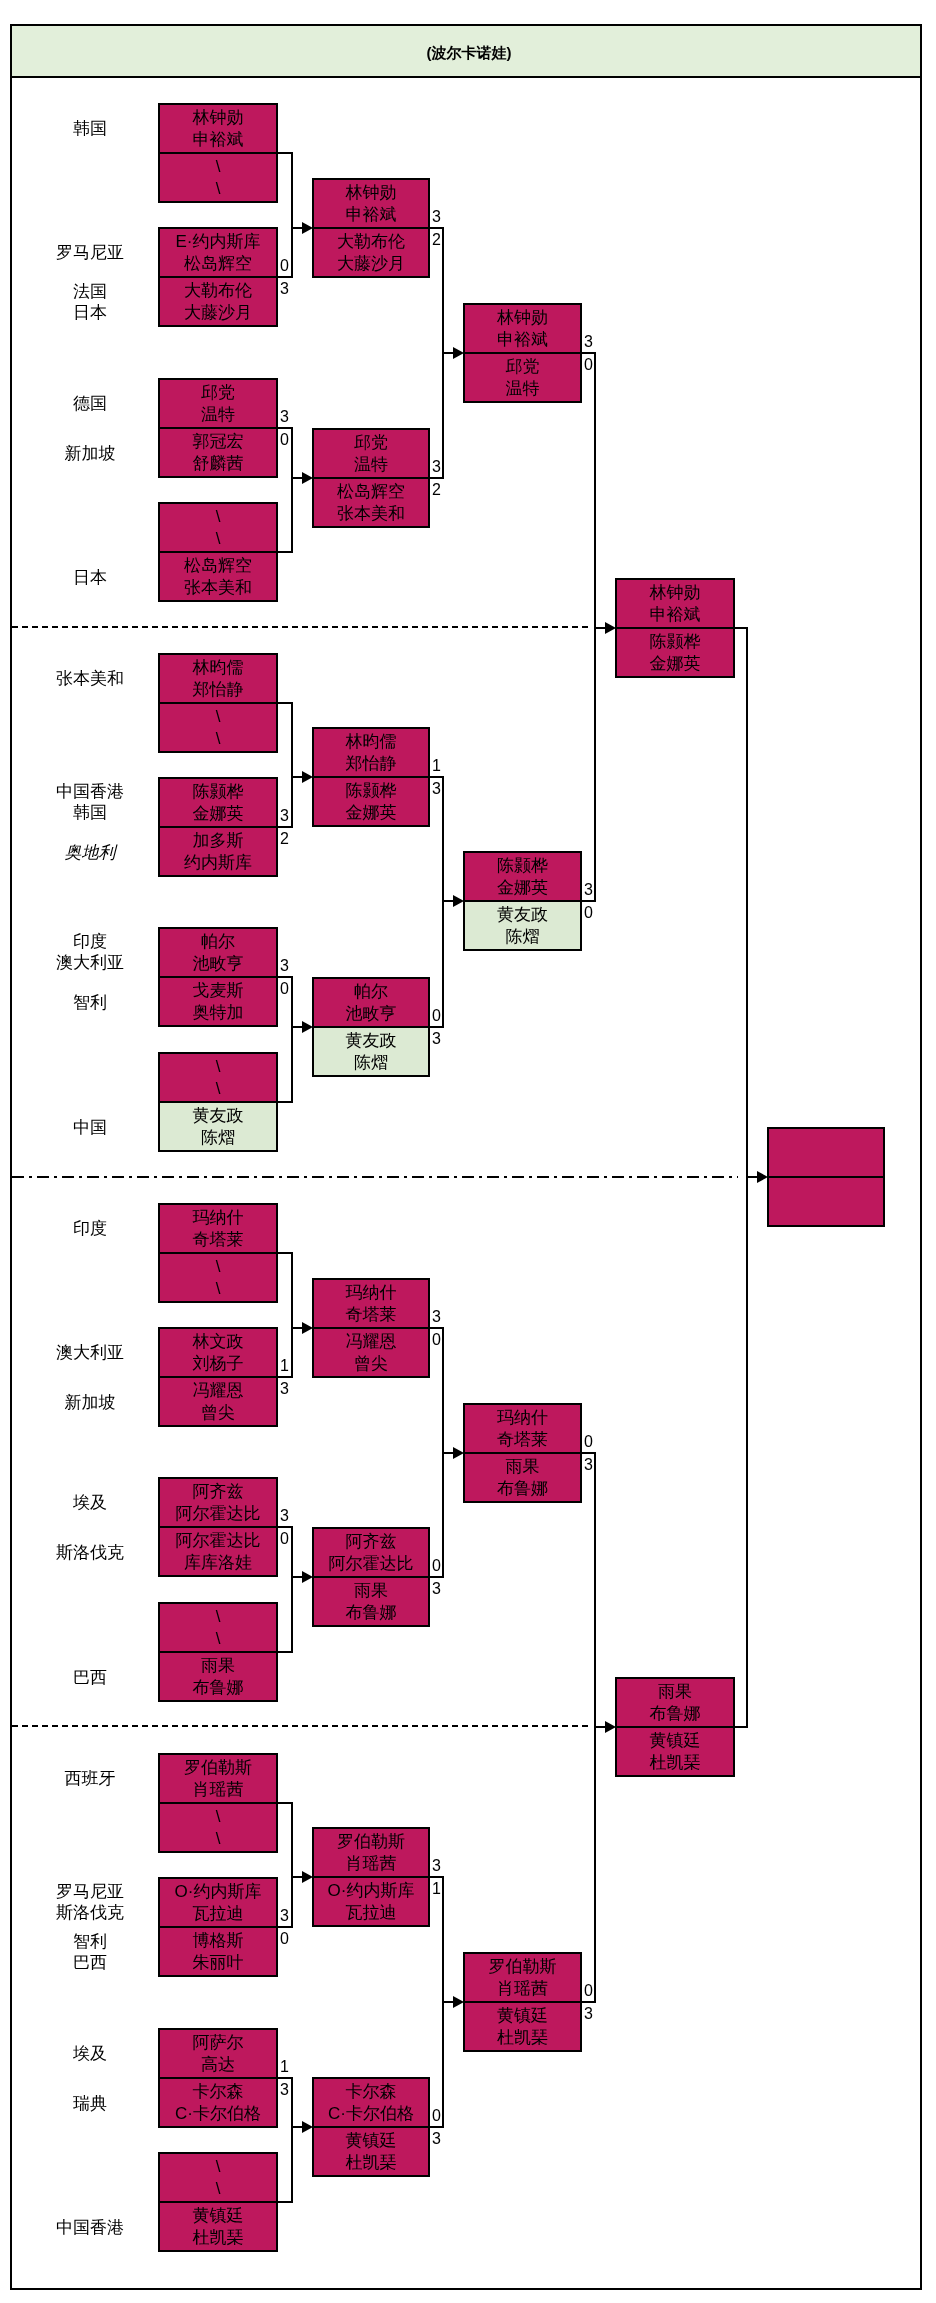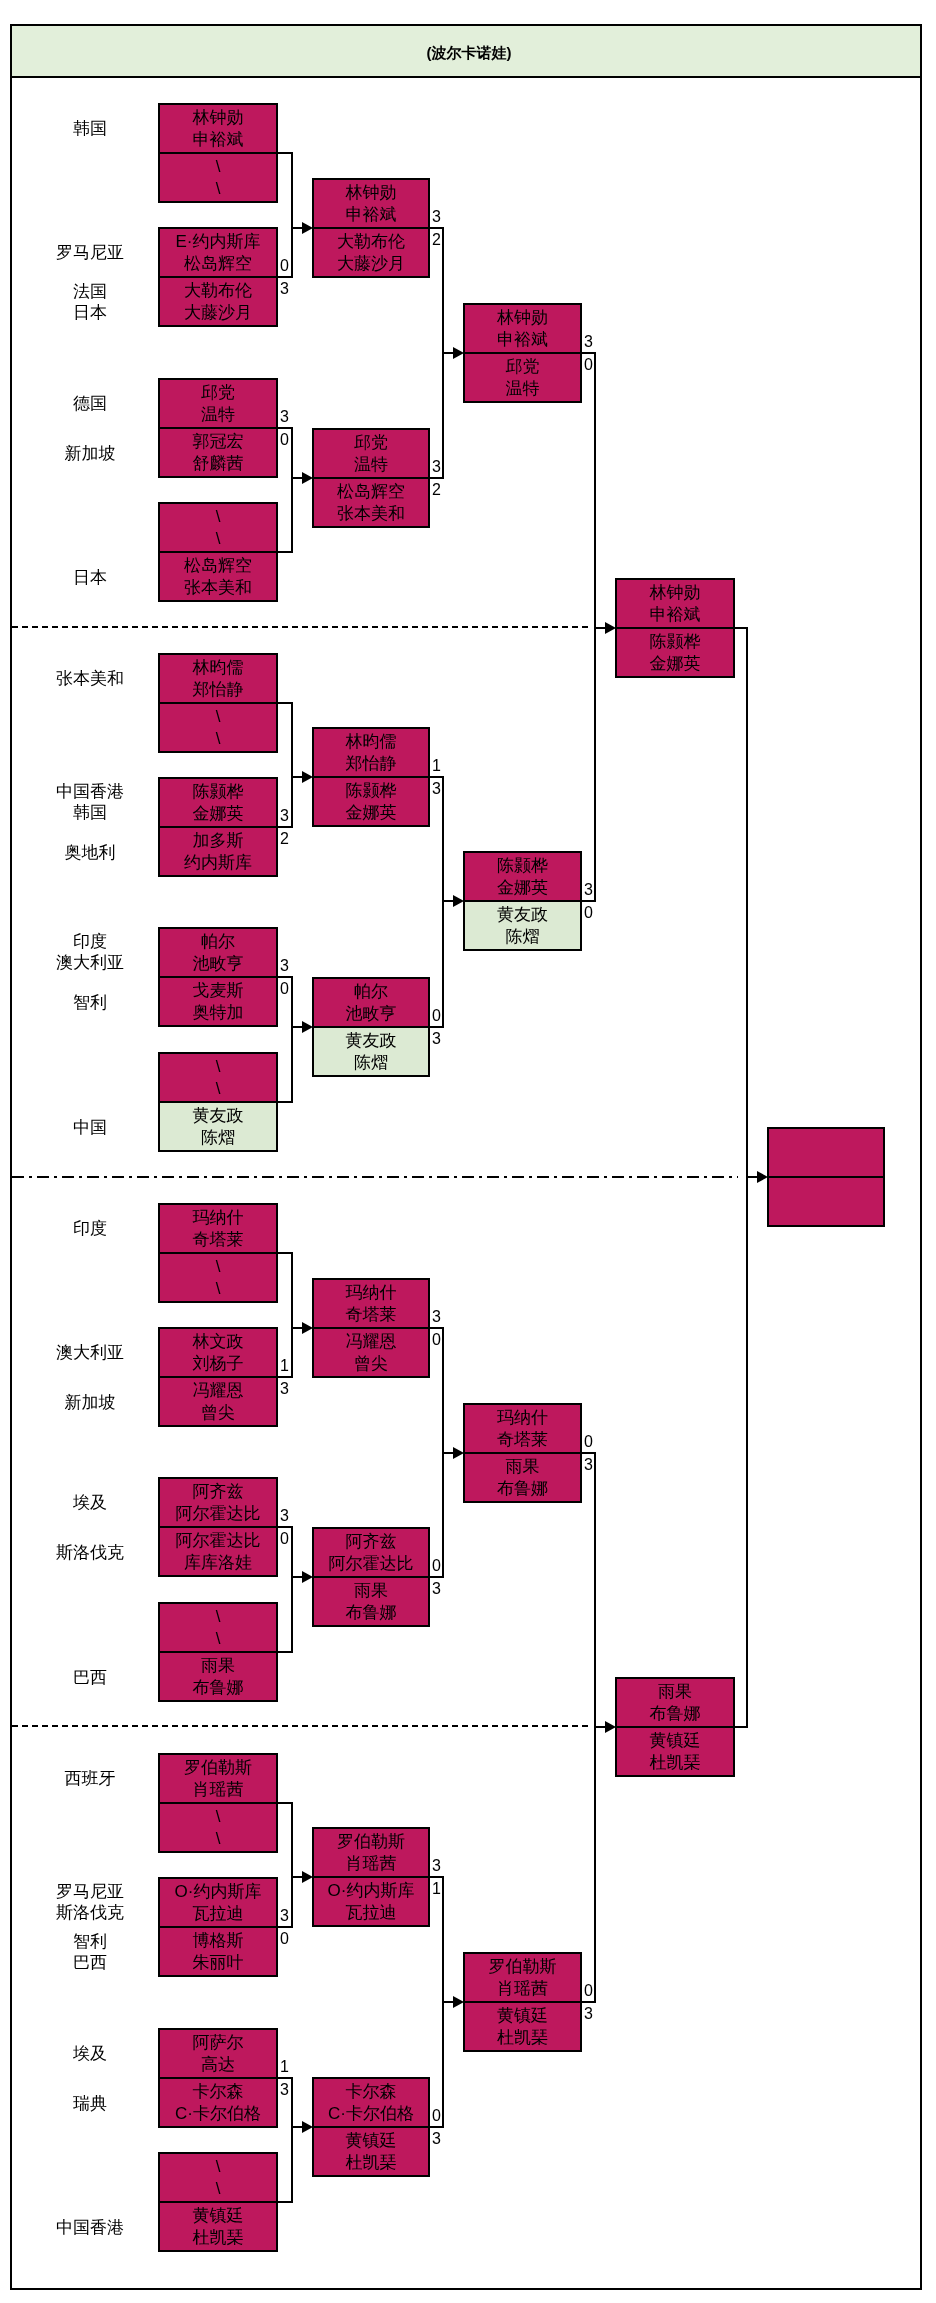--- a/index.html
+++ b/index.html
@@ -170,21 +170,21 @@
         <div>加多斯</div>
         <div>约内斯库</div>
       </div>
     </div>
     <div class="score" style="left: 280px; top: 806px;">3</div>
     <div class="score" style="left: 280px; top: 829px;">2</div>
     <div class="country" style="top: 802px;">
       <div>中国香港</div>
       <div>韩国</div>
     </div>
-    <div class="country" style="top: 852px;">
+    <div class="country" style="top: 852px; font-style: italic;">
       <div>奥地利</div>
     </div>
     <div class="box" style="left: 158px; top: 927px; width: 120px; height: 100px;">
       <div class="cell top">
         <div>帕尔</div>
         <div>池畋亨</div>
       </div>
       <div class="cell">
         <div>戈麦斯</div>
         <div>奥特加</div>

